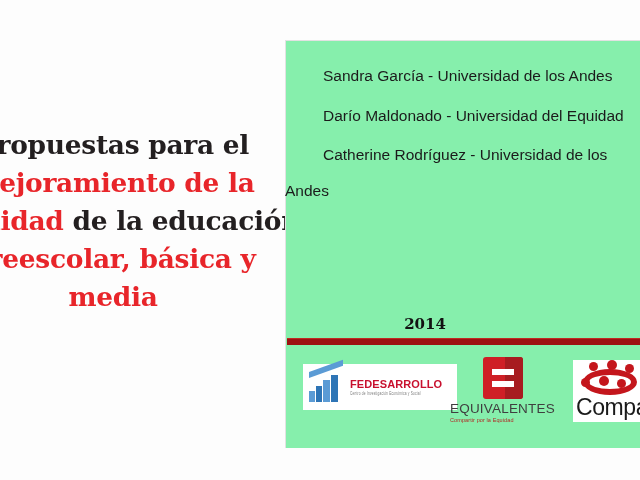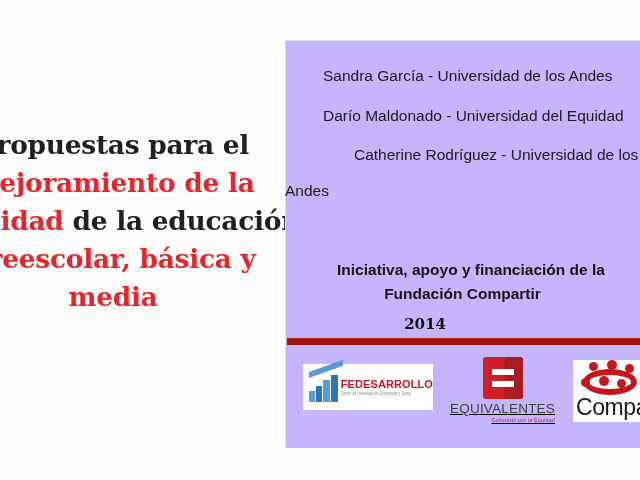--- a/index.html
+++ b/index.html
@@ -41,21 +41,21 @@
   .tl-dark { color: #231f20; }
   .tl-red  { color: #e8252a; }
 
   
   #info-panel {
     position: absolute;
     left: 285px;
     top: 40px;
     width: 355px;
     height: 408px;
-    background: #c4b5fd;
+    background: #86efac;
     box-shadow: inset 1px 1px 0 #e2e2e2;
     overflow: hidden;
   }
 
   #authors {
     position: absolute;
     left: 0;
     top: 16px;
     width: 355px;
     color: #1b1b1b;
@@ -68,21 +68,21 @@
     display: block;
     padding-left: 38px;
     text-align: left;
   }
   #authors .author-wrap {
     display: block;
     padding-left: 0;
     text-align: left;
     line-height: 34px;
   }
-  #authors .author-line.l3 { line-height: 38px; margin-left: 31px; }
+  #authors .author-line.l3 { line-height: 38px; }
 
   #funding {
     position: absolute;
     left: 0;
     top: 218px;
     width: 355px;
     text-align: center;
     font-weight: bold;
     font-size: 15.5px;
     line-height: 24px;
@@ -122,21 +122,21 @@
     top: 315px;
     width: 355px;
     height: 93px;
   }
 
   
   #logo-fedesarrollo {
     position: absolute;
     left: 18px;
     top: 9px;
-    width: 130px;
+    width: 154px;
     height: 46px;
     background: #ffffff;
     display: flex;
     align-items: center;
     padding-left: 6px;
     box-sizing: border-box;
   }
   #fede-bars {
     position: relative;
     width: 38px;
@@ -175,22 +175,21 @@
     transform: scaleY(1.4);
     transform-origin: left top;
   }
 
   
   #logo-equivalentes {
     position: absolute;
     left: 165px;
     top: 2px;
     width: 105px;
-    text-align: right;
-    text-decoration: underline;
+    text-align: left;
   }
   #equiv-mark {
     width: 40px;
     height: 42px;
     margin: 0 auto;
     background: #cf1f26;
     border-radius: 3px;
     position: relative;
     overflow: hidden;
   }
@@ -286,24 +285,20 @@
 
   <div id="info-panel">
 
     <div id="authors">
       <span class="author-line l1">Sandra García - Universidad de los Andes</span>
       <span class="author-line l2">Darío Maldonado - Universidad del Equidad</span>
       <span class="author-line l3">Catherine Rodríguez - Universidad de los</span>
       <span class="author-wrap">Andes</span>
     </div>
 
-    <div id="funding">
-      <span class="fund-line f1">Iniciativa, apoyo y financiación de la</span>
-      <span class="fund-line f2">Fundación Compartir</span>
-    </div>
 
     <div id="year">2014</div>
 
     <div id="red-rule"></div>
 
     <div id="logo-strip">
 
       <div id="logo-fedesarrollo">
         <div id="fede-bars">
           <i></i>

